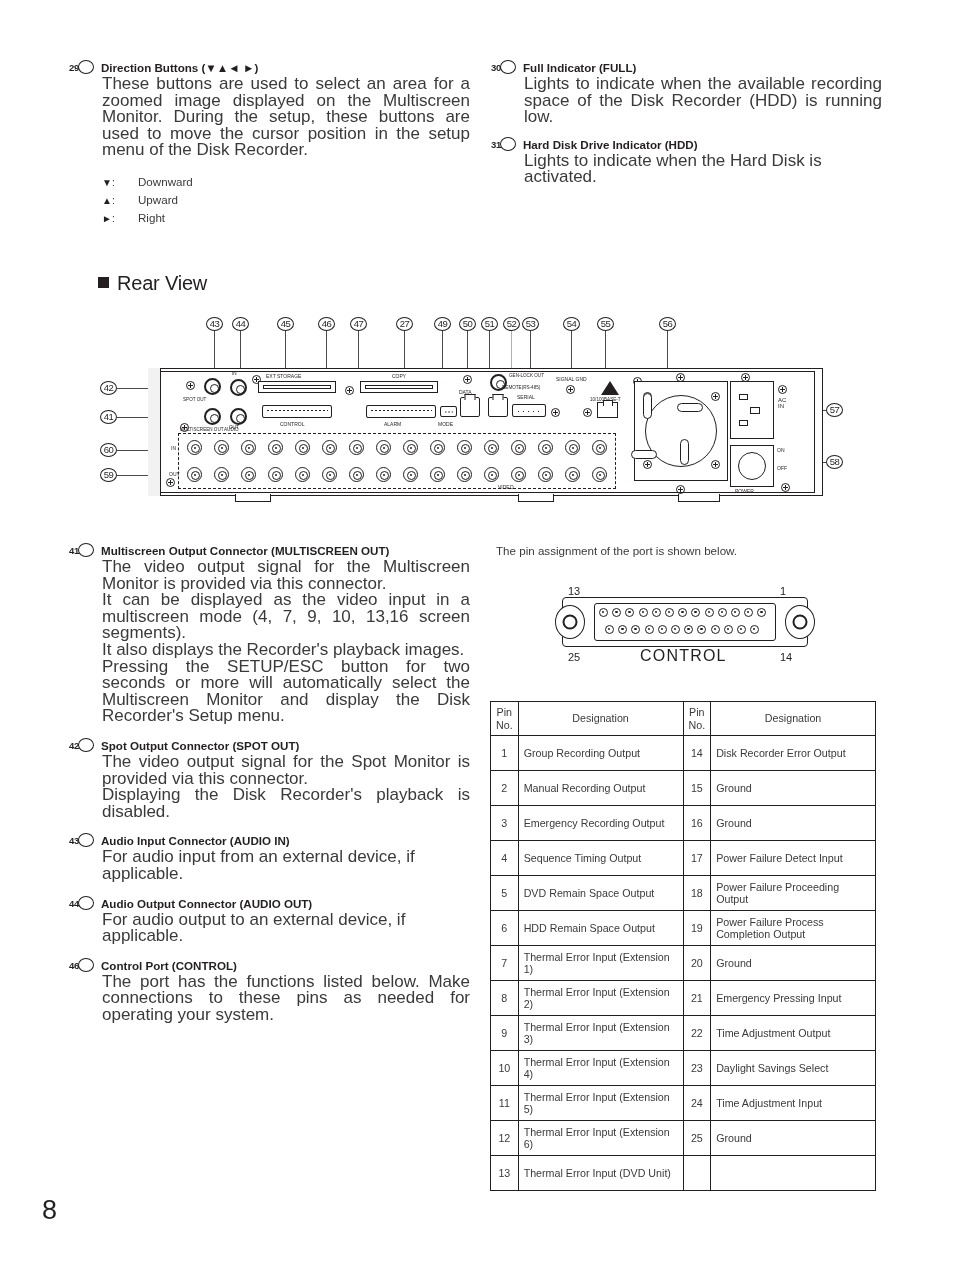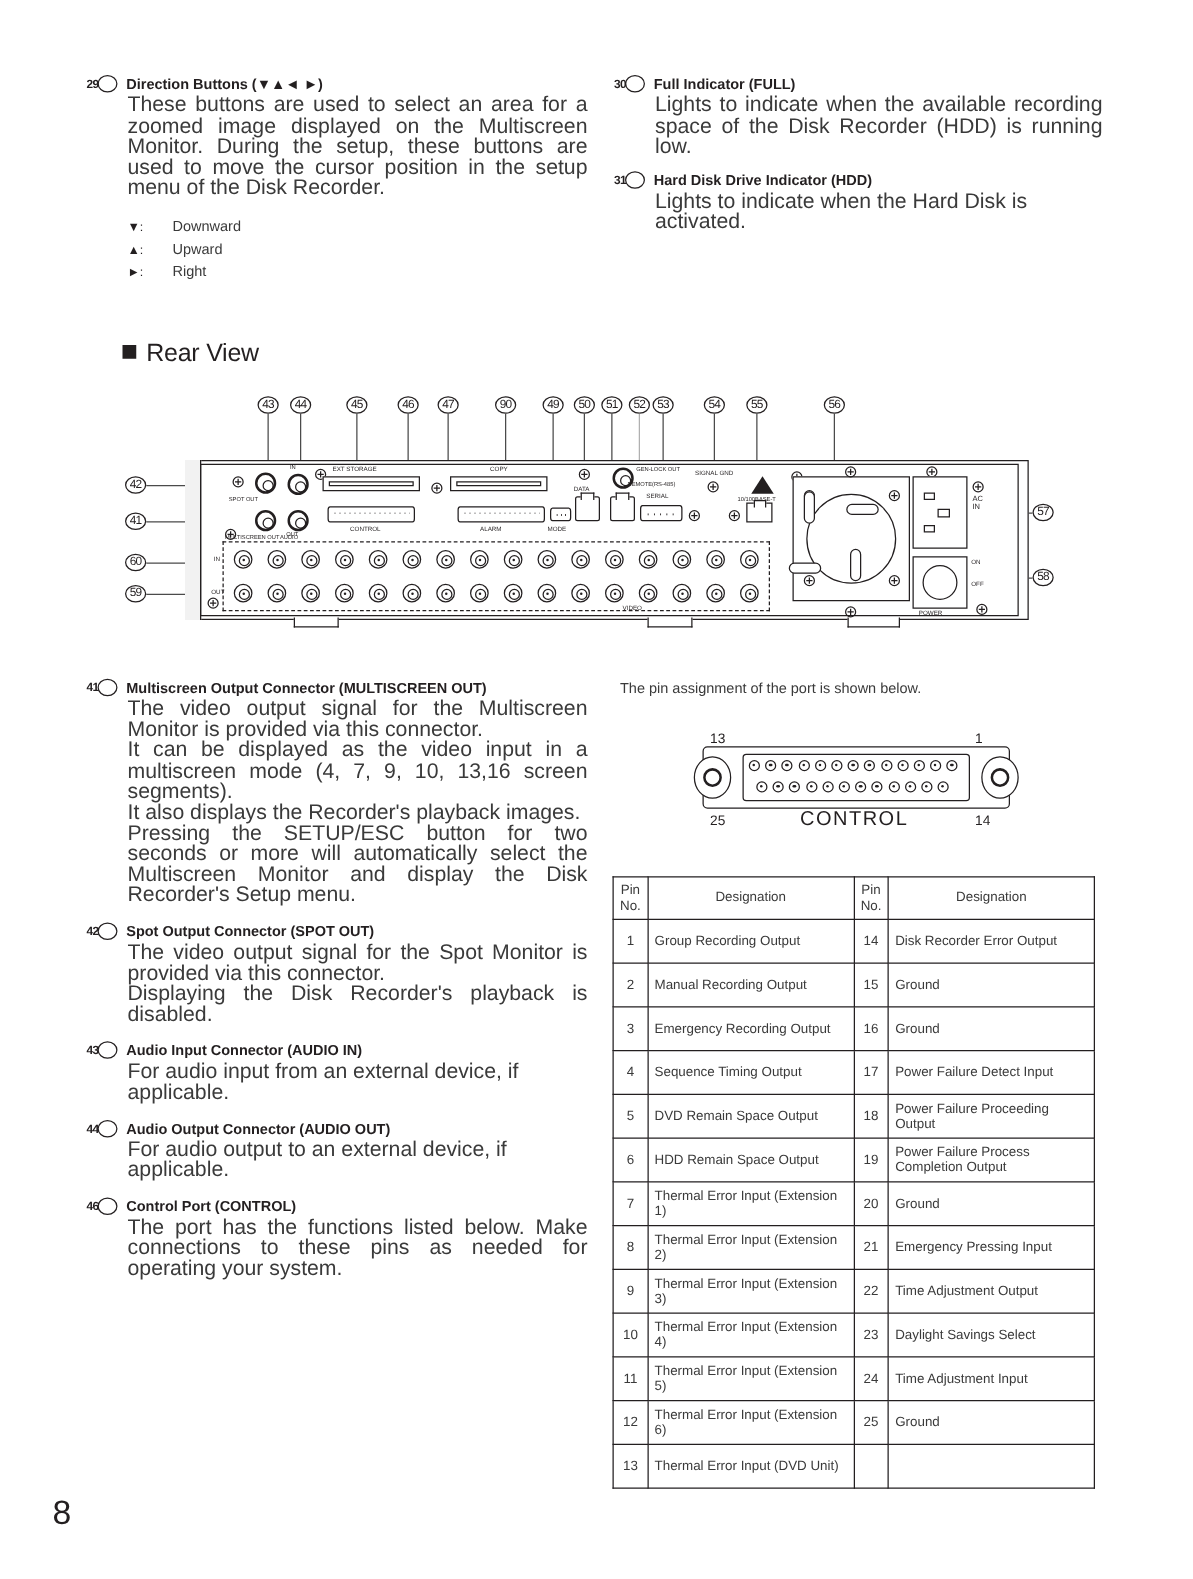--- a/index.html
+++ b/index.html
@@ -330,21 +330,21 @@
 
   <div class="callout" style="left:277px;  top:12px;">45</div>
   <div class="lead" style="left:285px; top:26px; height:63px;"></div>
 
   <div class="callout" style="left:318px;  top:12px;">46</div>
   <div class="lead" style="left:326px; top:26px; height:90px;"></div>
 
   <div class="callout" style="left:350px;  top:12px;">47</div>
   <div class="lead" style="left:358px; top:26px; height:90px;"></div>
 
-  <div class="callout" style="left:396px;  top:12px;">90</div>
+  <div class="callout" style="left:396px;  top:12px;">27</div>
   <div class="lead" style="left:404px; top:26px; height:63px;"></div>
 
   <div class="callout" style="left:434px;  top:12px;">49</div>
   <div class="lead" style="left:442px; top:26px; height:90px;"></div>
 
   <div class="callout" style="left:459px;  top:12px;">50</div>
   <div class="lead" style="left:467px; top:26px; height:84px;"></div>
 
   <div class="callout" style="left:481px;  top:12px;">51</div>
   <div class="lead" style="left:489px; top:26px; height:84px;"></div>

